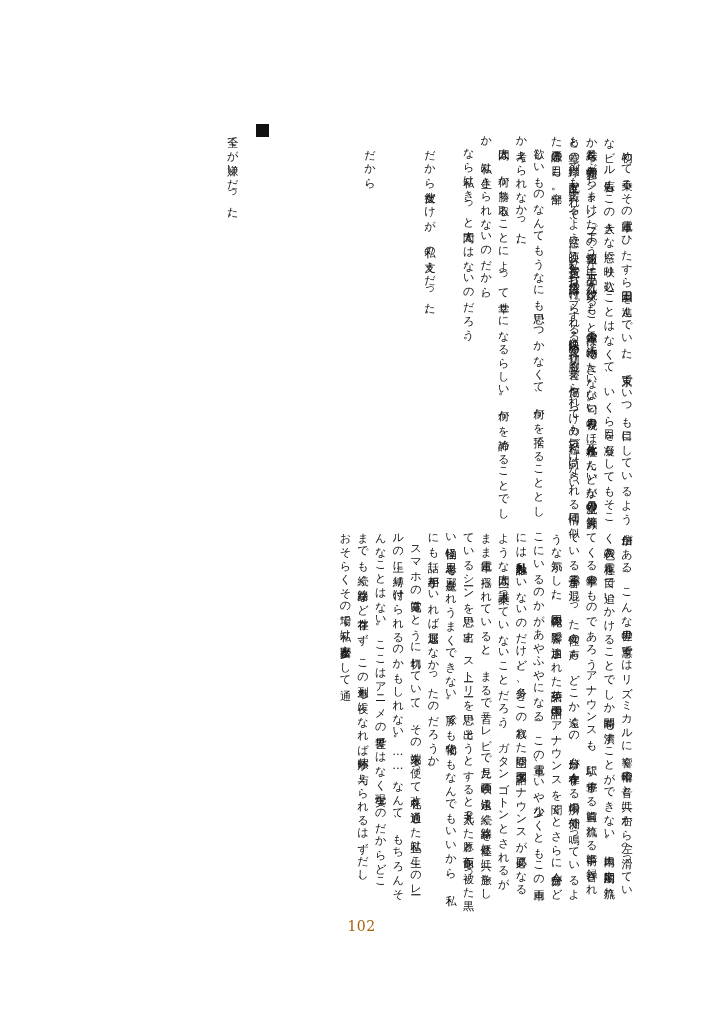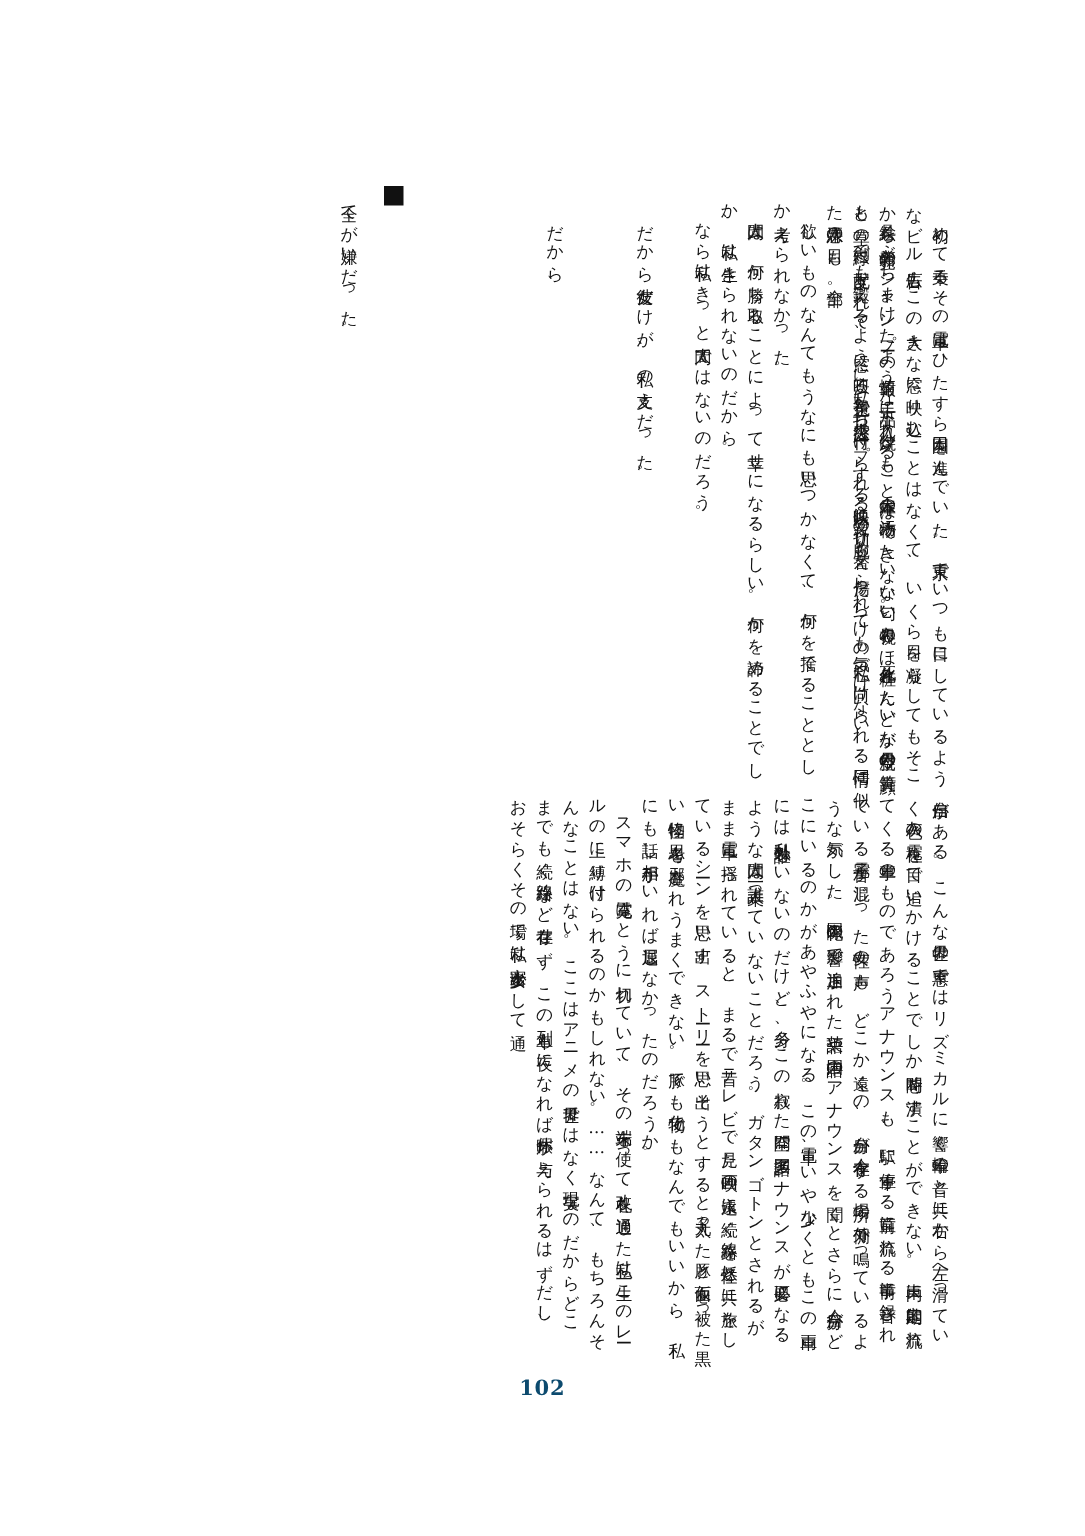--- a/index.html
+++ b/index.html
@@ -63,23 +63,22 @@
   }
 
   .pagenum {
     position: absolute;
     left: 0;
     right: 0;
     top: 918px;
     text-align: center;
     font-family: "DejaVu Serif", "Liberation Serif", serif;
     font-size: 14px;
-    color: #0c4a6e;
+    color: #a16207;
     letter-spacing: 0.5px;
-    font-weight: bold;
   }
 
   .col {
     display: block;
   }
 </style>
 </head>
 <body style="background: rgb(255, 255, 255);">
 
 <div class="page">

